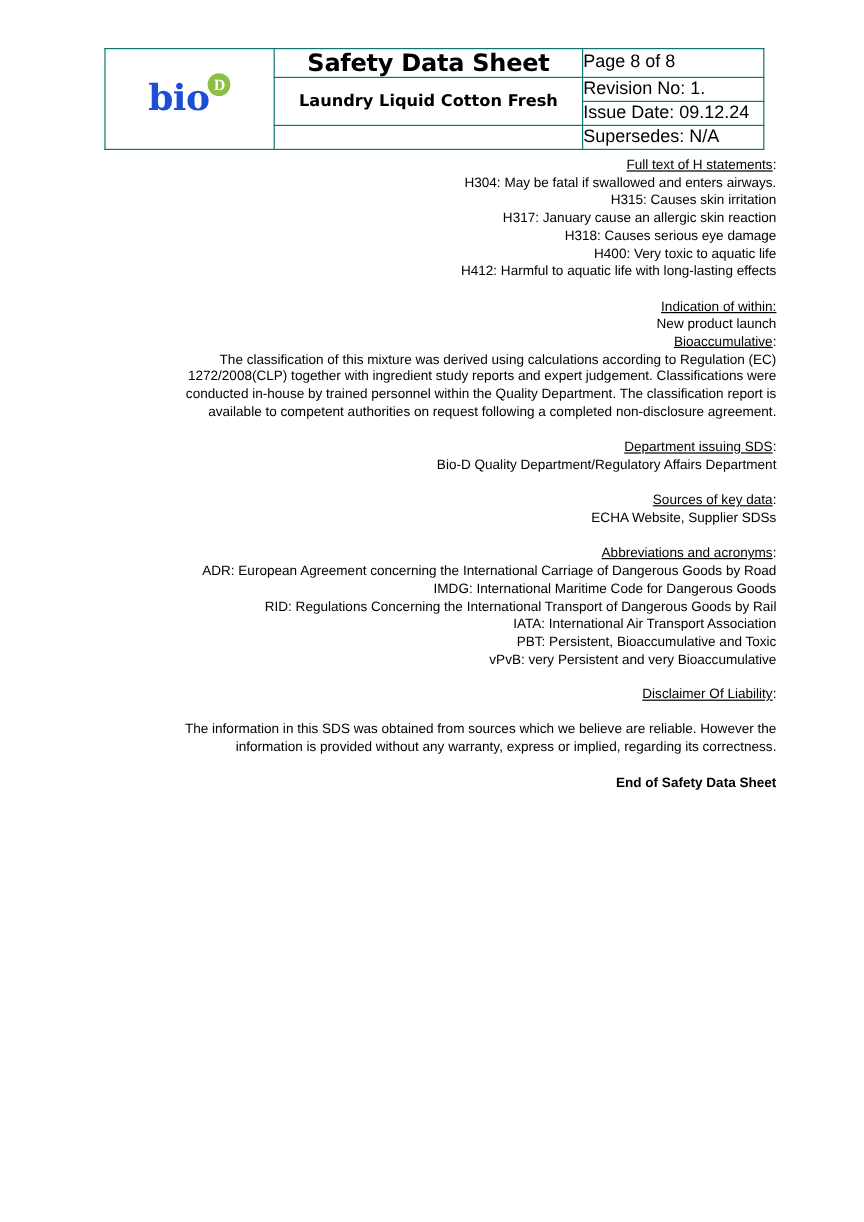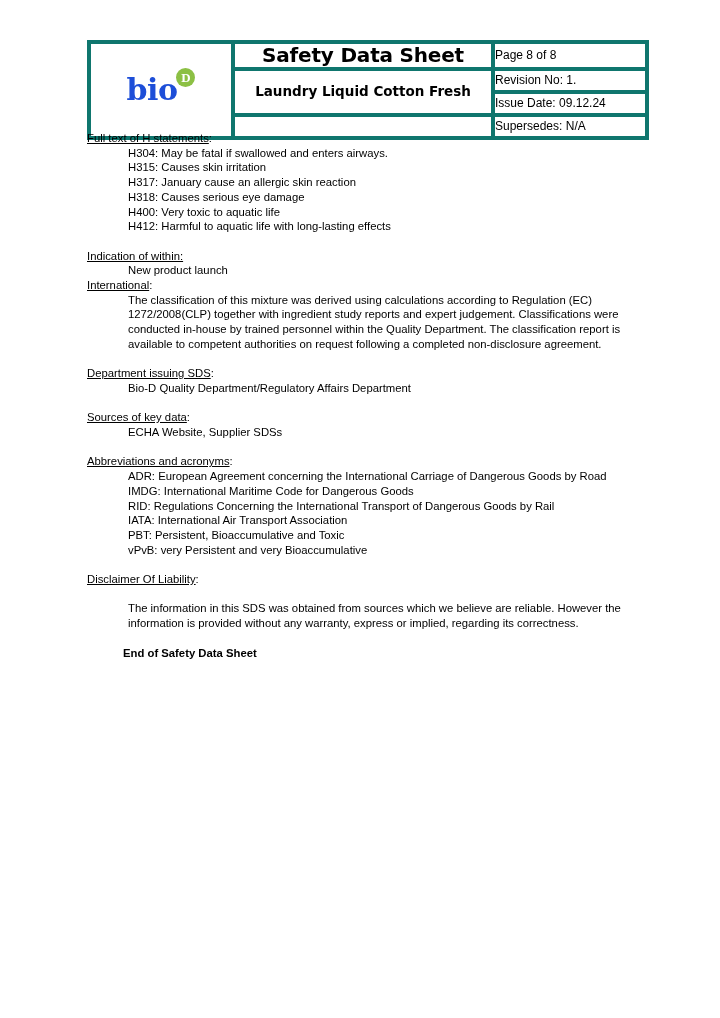--- a/index.html
+++ b/index.html
@@ -25,21 +25,21 @@
   
   .header-table {
     position: absolute;
     left: 87px;
     top: 40px;
     width: 546px;
     border-collapse: collapse;
     table-layout: fixed;
   }
   .header-table td {
-    border: 4px solid #0f766e;
+    border: 1px solid #0f766e;
     padding: 0;
     vertical-align: middle;
   }
 
   .logo-cell {
     width: 140px;
     height: 78px;
     text-align: center;
     vertical-align: middle;
   }
@@ -91,36 +91,37 @@
     font-size: 13.5px;
     padding: 3px 4px 3px 4px;
     line-height: 1.15;
   }
   .title-blank {
     height: 10px;
   }
 
   .meta-cell {
     width: 150px;
-    font-size: 12px;
+    font-size: 15px;
     padding: 2px 0 2px 5px;
     line-height: 1.25;
     height: 19px;
     white-space: nowrap;
     margin-left: 36px;
   }
 
   
   .body {
     position: absolute;
     left: 87px;
     top: 131px;
     width: 560px;
     font-size: 11.3px;
     line-height: 14.7px;
+    text-align: right;
   }
   .sec { margin: 0; }
   .heading {
     margin: 0;
     white-space: nowrap;
   }
   .heading .u { text-decoration: underline; }
   .line {
     margin: 0;
     padding-left: 41px;
@@ -183,21 +184,21 @@
     </div>
 
     <div class="gap-sm"></div>
 
     <div class="sec">
       <p class="heading"><span class="u">Indication of within:</span><span></span></p>
       <p class="line">New product launch</p>
     </div>
 
     <div class="sec">
-      <p class="heading"><span class="u">International</span><span>:</span></p>
+      <p class="heading"><span class="u">Bioaccumulative</span><span>:</span></p>
       <p class="para">The classification of this mixture was derived using calculations according to Regulation (EC)</p>
       <p class="para">1272/2008(CLP) together with ingredient study reports and expert judgement.   Classifications were</p>
       <p class="para">conducted in-house by trained personnel within the Quality Department.   The classification report is</p>
       <p class="para">available to competent authorities on request following a completed non-disclosure agreement.</p>
     </div>
 
     <div class="gap-sm"></div>
 
     <div class="sec">
       <p class="heading"><span class="u">Department issuing SDS</span><span>:</span></p>

